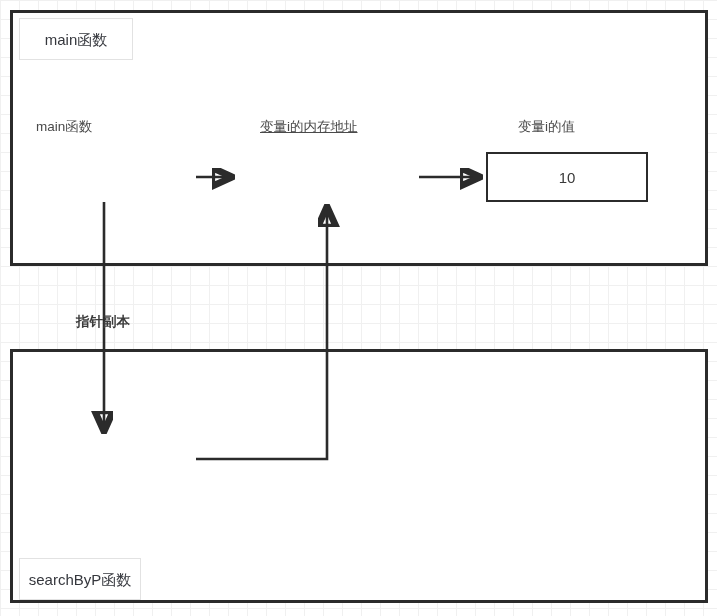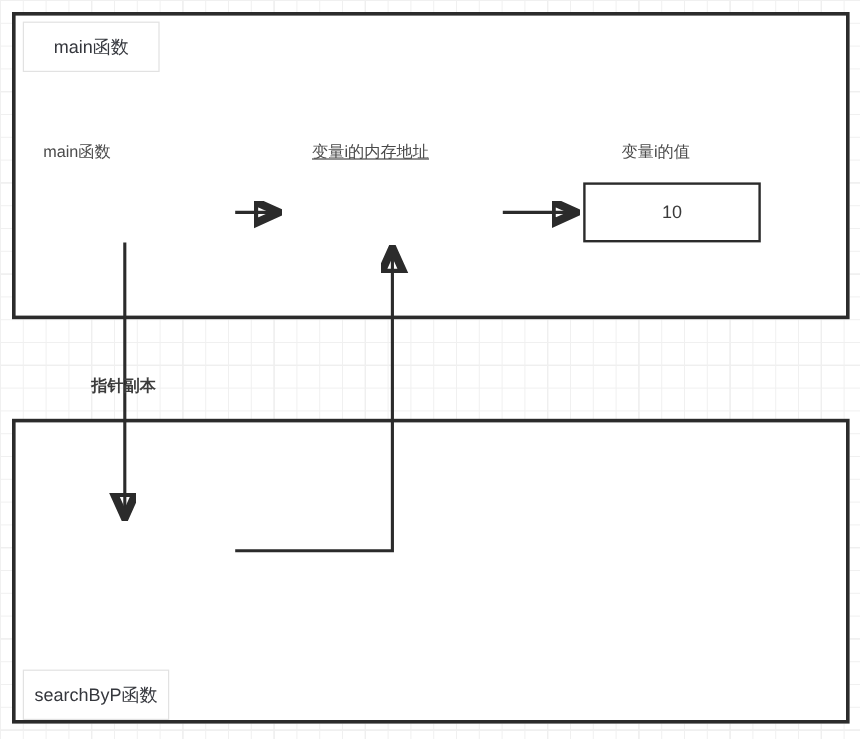--- a/index.html
+++ b/index.html
@@ -109,21 +109,21 @@
   <div class="tag" style="left:19px; top:18px; width:114px; height:42px;">
     <span>main函数</span>
   </div>
 
   <div class="caption" style="left:36px; top:120px;">main函数</div>
   <div class="caption" style="left:260px; top:120px;text-decoration:underline;">变量i的内存地址</div>
   <div class="caption" style="left:470px; top:120px;margin-left:48px;">变量i的值</div>
 
 
 
-  <div class="cell" style="left:486px; top:152px; width:148px; height:50px;">
+  <div class="cell" style="left:486px; top:152px; width:162px; height:50px;">
     <span>10</span>
   </div>
 
   <div class="panel" style="left:10px; top:349px; width:698px; height:254px;"></div>
 
   <div class="tag" style="left:19px; top:558px; width:122px; height:42px;">
     <span>searchByP函数</span>
   </div>
 
 

